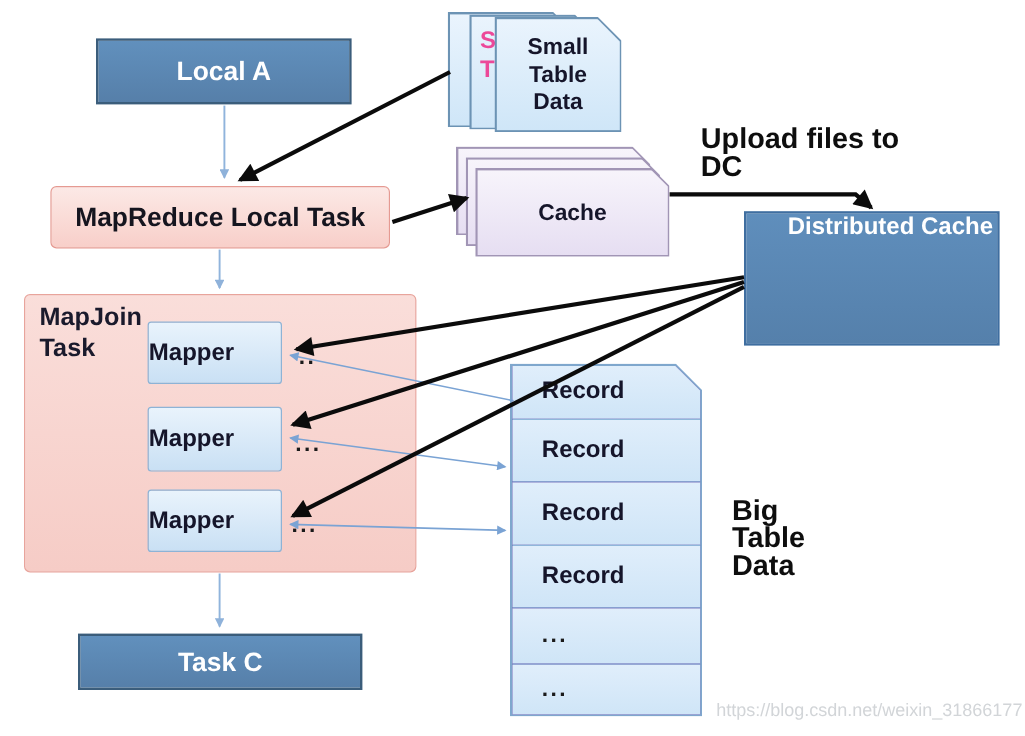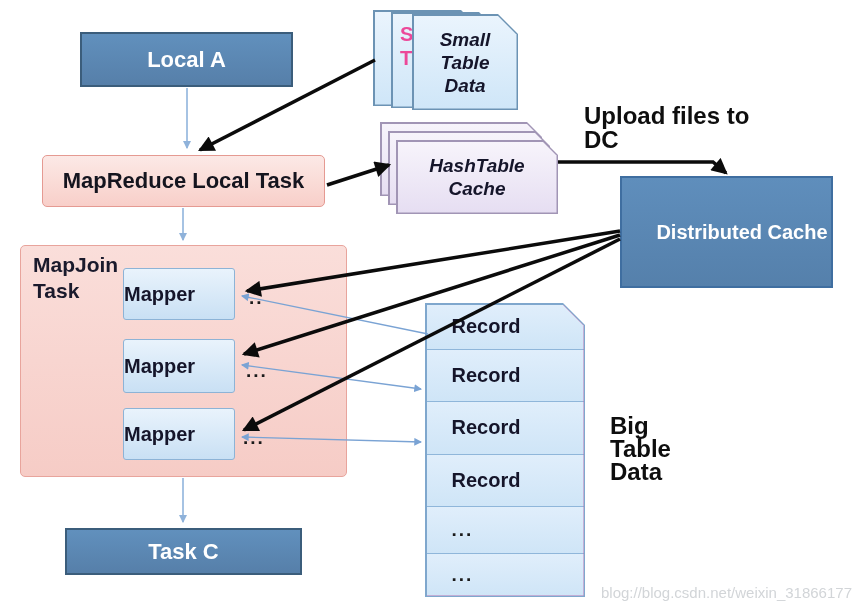--- a/index.html
+++ b/index.html
@@ -12,21 +12,21 @@
   .blue-box{
     background:linear-gradient(180deg,#6190bd 0%,#567fa9 100%);
     border:2px solid #3b5d7b;
     display:flex;align-items:center;justify-content:center;
     color:#ffffff;font-weight:bold;font-size:22px;
     box-sizing:border-box;
   }
   .dc-box{
     background:linear-gradient(180deg,#5f8ebc 0%,#5580ab 100%);
     border:2px solid #3f6ea0;
-    display:flex;align-items:center;justify-content:center;
+    display:flex;align-items:flex-start;justify-content:center;
     color:#ffffff;font-weight:bold;font-size:20px;
     box-sizing:border-box;
     padding-left:31px;
   }
   
   .pink-box{
     background:linear-gradient(180deg,#fce9e6 0%,#f8cfc9 100%);
     border:1.5px solid #e59a92;border-radius:5px;
     box-sizing:border-box;
   }
@@ -61,32 +61,32 @@
   }
   .doc-purple .shell{background:#a195b5;clip-path:polygon(0 0,calc(100% - 15px) 0,100% 15px,100% 100%,0 100%);}
   .doc-purple .shell::after{
     content:"";position:absolute;inset:1.5px;
     clip-path:polygon(0 0,calc(100% - 14px) 0,100% 14px,100% 100%,0 100%);
     background:linear-gradient(180deg,#f7f4fb 0%,#e6def2 100%);
   }
   .doc .doc-text{
     position:relative;z-index:1;width:100%;height:100%;
     display:flex;flex-direction:column;align-items:center;justify-content:center;
-    font-size:19px;line-height:23px;font-weight:600;color:#15152a;text-align:center;font-style:italic;
+    font-size:19px;line-height:23px;font-weight:600;color:#15152a;text-align:center;
   }
   .peek{
     font-size:20px;line-height:24px;font-weight:600;color:#ec4899;
     width:16px;overflow:hidden;white-space:pre-line;z-index:3;
   }
   
   .record-table{background:#7fa7cd;clip-path:polygon(0 0,calc(100% - 22px) 0,100% 22px,100% 100%,0 100%);}
   .record-inner{
     position:absolute;inset:1.5px;
     clip-path:polygon(0 0,calc(100% - 21px) 0,100% 21px,100% 100%,0 100%);
-    background:#ec4899;display:flex;flex-direction:column;
+    background:#4c1d95;display:flex;flex-direction:column;
   }
   .record-row{
     box-sizing:border-box;border-bottom:1.5px solid #8fb6da;
     display:flex;align-items:center;padding-left:25px;
     font-size:20px;font-weight:600;color:#15152a;
     background:linear-gradient(180deg,#e0eefb 0%,#cfe5f7 100%);
   }
   .record-row:last-child{border-bottom:none;flex:1;}
   .ellipsis{font-size:19px;font-weight:700;color:#1a1a1a;letter-spacing:2px;line-height:1;}
   .free-label{font-size:24px;line-height:23px;font-weight:600;color:#0e0e0e;white-space:pre-line;}
@@ -125,21 +125,20 @@
 
   <div class="doc doc-purple" style="left:380px;top:122px;width:162px;height:74px;z-index:1;">
       <div class="shell"></div>
     </div>
   <div class="doc doc-purple" style="left:388px;top:131px;width:162px;height:74px;z-index:2;">
       <div class="shell"></div>
     </div>
   <div class="doc doc-purple" style="left:396px;top:140px;width:162px;height:74px;z-index:3;">
     <div class="shell"></div>
     <div class="doc-text">
-      <span>HashTable</span>
       <span>Cache</span>
     </div>
   </div>
 
   <div class="abs free-label" style="left:584px;top:104px;line-height:24px;"><span>Upload files to</span>
 <span>DC</span></div>
 
   <div class="abs dc-box" style="left:620px;top:176px;width:213px;height:112px;">
     <span>Distributed Cache</span>
   </div>
@@ -175,21 +174,21 @@
   </div>
 
   <div class="abs free-label" style="left:610px;top:414px;"><span>Big</span>
 <span>Table</span>
 <span>Data</span></div>
 
   <div class="abs blue-box" style="left:65px;top:528px;width:237px;height:47px;">
     <span>Task C</span>
   </div>
 
-  <div class="abs watermark" style="right:2px;top:584px;">blog://blog.csdn.net/weixin_31866177</div>
+  <div class="abs watermark" style="right:2px;top:584px;">https://blog.csdn.net/weixin_31866177</div>
 
   <svg class="arrows" xmlns="http://www.w3.org/2000/svg">
     <defs>
       <marker id="mBlack" viewBox="0 0 10 10" refX="8.6" refY="5" markerWidth="5.2" markerHeight="4.6" orient="auto-start-reverse">
         <path d="M0 0 L10 5 L0 10 z" fill="#0b0b0b"></path>
       </marker>
       <marker id="mBlue" viewBox="0 0 10 10" refX="8.6" refY="5" markerWidth="6.4" markerHeight="6" orient="auto-start-reverse">
         <path d="M0 0 L10 5 L0 10 z" fill="#7aa3d4"></path>
       </marker>
       <marker id="mBlueV" viewBox="0 0 10 10" refX="8.6" refY="5" markerWidth="5.4" markerHeight="5" orient="auto-start-reverse">

